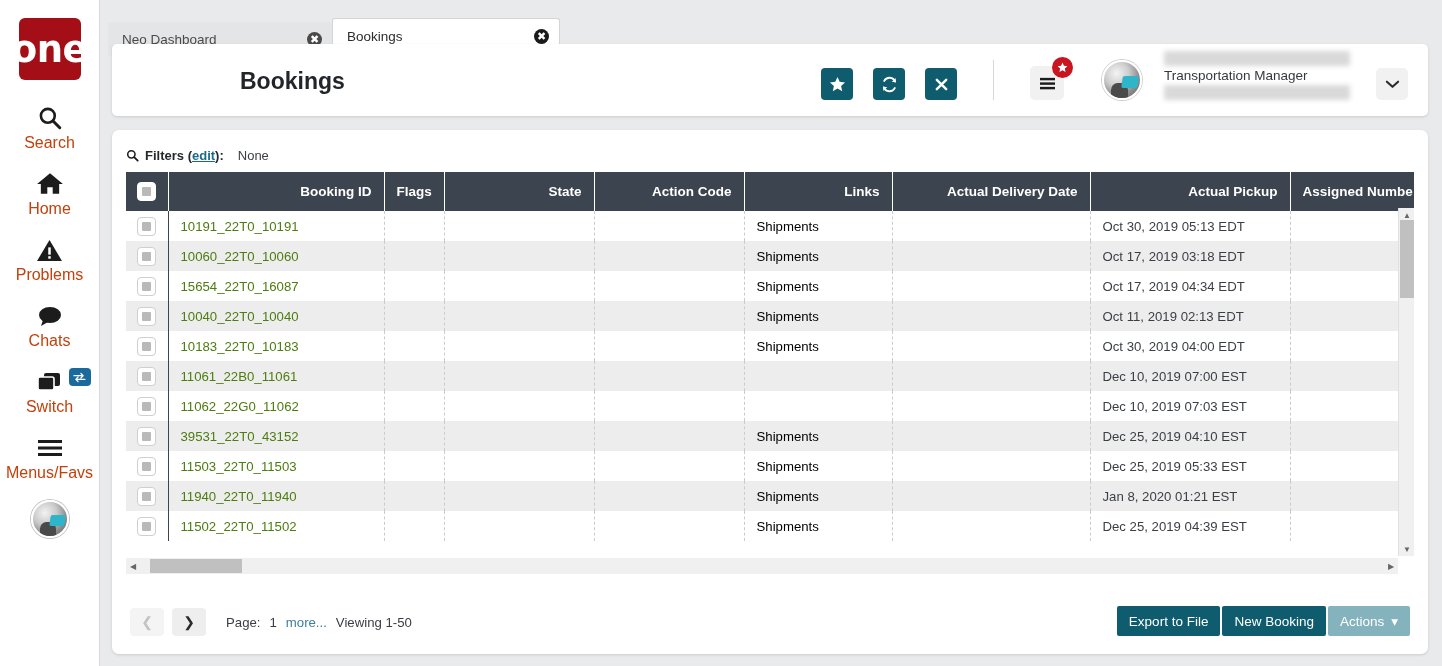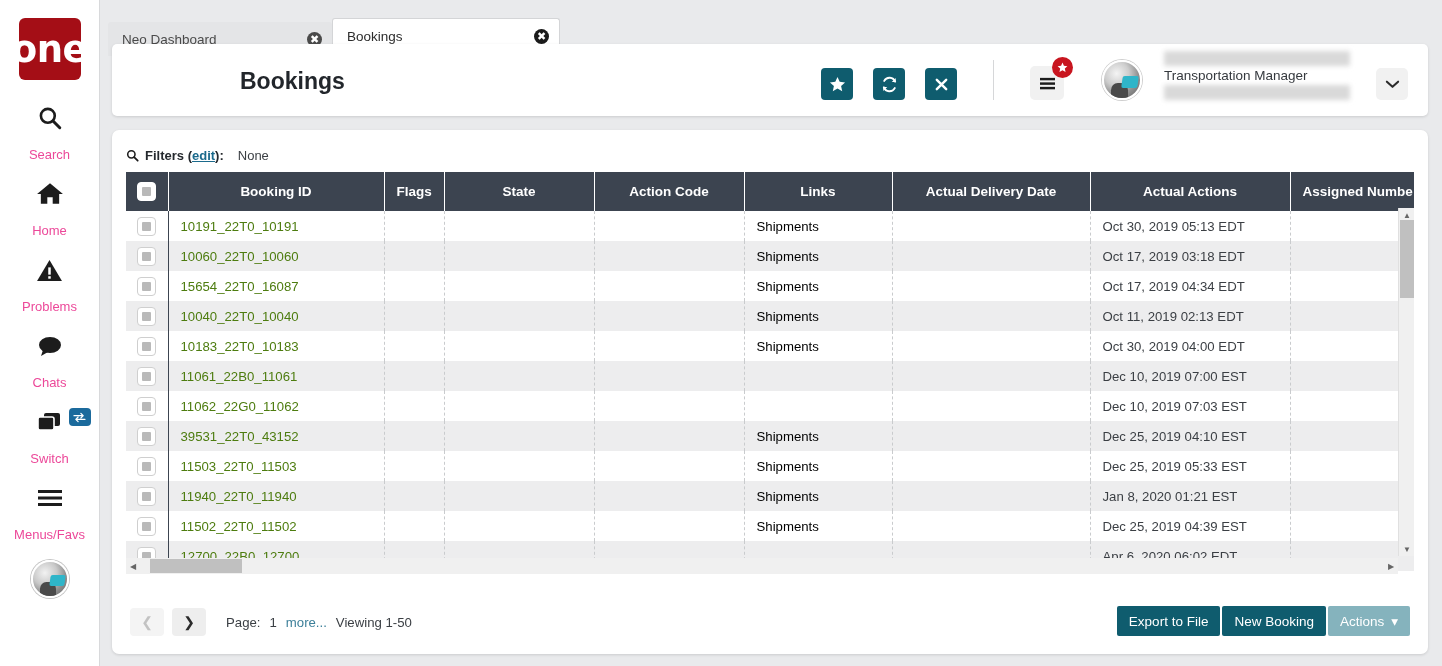--- a/index.html
+++ b/index.html
@@ -26,21 +26,21 @@
   .logo-text {
     color: #fff; font-size: 37px; font-weight: bold; letter-spacing: -0.5px;
     font-family: "DejaVu Sans", sans-serif; line-height: 1;
   }
   .rail-item {
     width: 100px; display: flex; flex-direction: column; align-items: center;
     margin-bottom: 16px; position: relative; cursor: pointer;
   }
   .rail-icon { height: 32px; display: flex; align-items: center; justify-content: center; }
   .rail-label {
-    font-size: 13px; color: #ec4899; margin-top: 13px;
+    font-size: 16px; color: #c2410c; margin-top: 0;
     font-family: "Liberation Sans", sans-serif;
   }
   .switch-badge {
     position: absolute; right: 9px; top: 2px;
     width: 22px; height: 18px; background: #1b6a9c; border-radius: 4px;
     display: flex; align-items: center; justify-content: center;
     color: #fff; font-size: 11px;
   }
   .rail-avatar {
     width: 38px; height: 38px; border-radius: 50%; margin-top: 2px;
@@ -151,21 +151,21 @@
   .filters-value { color: #3b3f44; margin-left: 8px; }
 
   
   .table-wrap {
     position: absolute; left: 14px; top: 42px; right: 14px; height: 410px;
     overflow: hidden;
   }
   table { border-collapse: collapse; width: 1290px; table-layout: fixed; }
   thead th {
     background: #3c4450; color: #ffffff; font-size: 13.5px; font-weight: bold;
-    text-align: center; height: 36px; padding: 12px 12px;
+    text-align: right; height: 36px; padding: 12px 12px;
     border-right: 1px solid #fff; white-space: nowrap;
   }
   thead th.cbcol { width: 42px; padding: 0; text-align: center; }
   tbody td {
     height: 30px; font-size: 13.2px; color: #3b3f44; padding: 0 12px;
     border-right: 1px dashed #c9cbcd; white-space: nowrap;
   }
   tbody td.cbcol { width: 42px; padding: 0; text-align: center; border-right: 1px solid #3c4450; }
   tbody tr:nth-child(even) { background: #ededee; }
   tbody tr:nth-child(odd) { background: #ffffff; }
@@ -426,21 +426,21 @@
             <tr>
               <th class="cbcol">
                 <span class="cb hdr"></span>
               </th>
               <th>Booking ID</th>
               <th>Flags</th>
               <th>State</th>
               <th>Action Code</th>
               <th>Links</th>
               <th>Actual Delivery Date</th>
-              <th>Actual Actions</th>
+              <th>Actual Pickup</th>
               <th>Assigned Numbe</th>
             </tr>
           </thead>
           <tbody id="tbody">
               <tr>
                 <td class="cbcol"><span class="cb"></span></td>
                 <td><span class="bookid">10191_22T0_10191</span></td>
                 <td></td>
                 <td></td>
                 <td></td>
@@ -550,31 +550,20 @@
               </tr>
               <tr>
                 <td class="cbcol"><span class="cb"></span></td>
                 <td><span class="bookid">11502_22T0_11502</span></td>
                 <td></td>
                 <td></td>
                 <td></td>
                 <td><span class="cellink">Shipments</span></td>
                 <td></td>
                 <td>Dec 25, 2019 04:39 EST</td>
-                <td></td>
-              </tr>
-              <tr>
-                <td class="cbcol"><span class="cb"></span></td>
-                <td><span class="bookid">12700_22B0_12700</span></td>
-                <td></td>
-                <td></td>
-                <td></td>
-                <td></td>
-                <td></td>
-                <td>Apr 6, 2020 06:02 EDT</td>
                 <td></td>
               </tr>
             </tbody>
         </table>
       </div>
 
       <div class="vscroll">
         <div class="vup">▲</div>
         <div class="vthumb"></div>
         <div class="vdn">▼</div>

